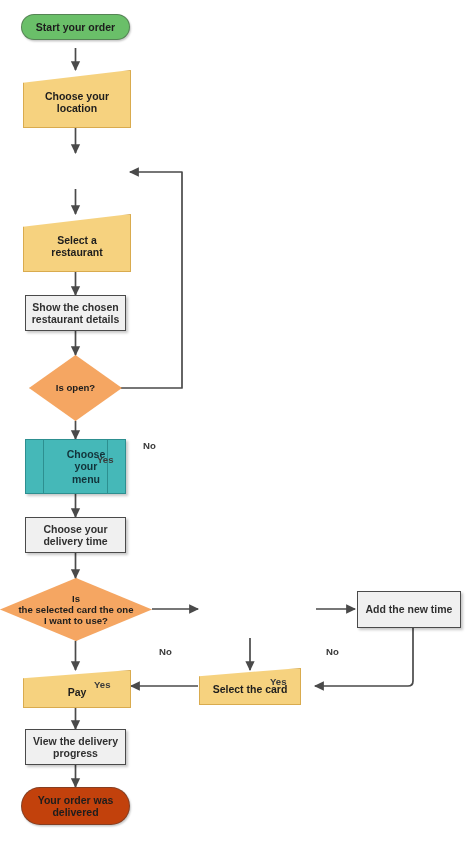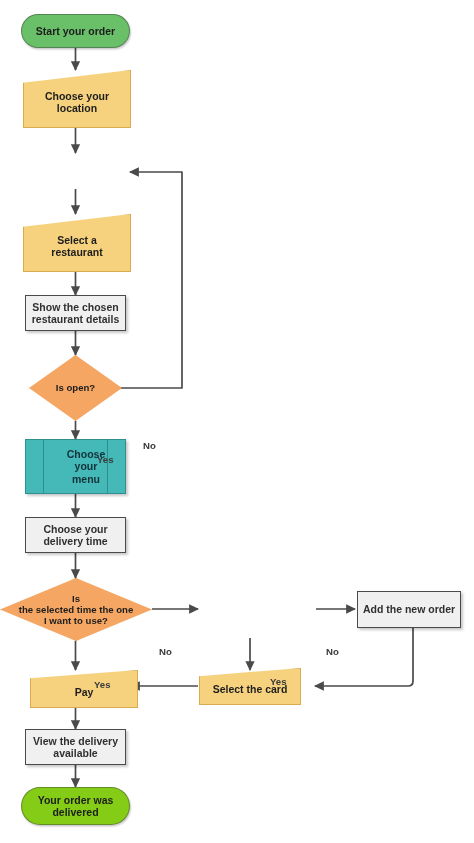--- a/index.html
+++ b/index.html
@@ -45,21 +45,21 @@
   }
 
   
   .terminator {
     border-radius: 999px;
     border: 1.2px solid rgba(60,60,60,.45);
     box-shadow: 1px 1.5px 2px rgba(0,0,0,.22);
     font-size: 10.5px;
   }
   .terminator.start { background: #6abf69; }
-  .terminator.end   { background: #84cc16; }
+  .terminator.end   { background: #c2410c; }
 
   
   .process {
     background: #f0f0f0;
     border: 1.3px solid #4a4a4a;
     box-shadow: 1.5px 2px 2.5px rgba(0,0,0,.22);
     font-size: 10.5px;
     color: #303030;
   }
 
@@ -158,21 +158,21 @@
       <path d="M 413 628 L 413 681 Q 413 686 408 686 L 315 686" marker-end="url(#arrow)"></path>
 
       <path d="M 198 686 L 131 686" marker-end="url(#arrow)"></path>
 
       <path d="M 75.5 708 L 75.5 729" marker-end="url(#arrow)"></path>
 
       <path d="M 75.5 765 L 75.5 787" marker-end="url(#arrow)"></path>
     </g>
   </svg>
 
-  <div class="node terminator start" style="left:21px; top:14px; width:109px; height:34px;">Start your order</div>
+  <div class="node terminator start" style="left:21px; top:14px; width:109px; height:26px;">Start your order</div>
 
   <div class="node manual" style="left:23px; top:70px; width:108px; height:58px;">Choose your
 location</div>
 
 
   <div class="node manual" style="left:23px; top:214px; width:108px; height:58px;">Select a
 restaurant</div>
 
   <div class="node process" style="left:25px; top:295px; width:101px; height:36px;">Show the chosen
 restaurant details</div>
@@ -185,33 +185,33 @@
     <span>Choose
 your
 menu</span>
   </div>
 
   <div class="node process" style="left:25px; top:517px; width:101px; height:36px;">Choose your
 delivery time</div>
 
   <div class="node decision" style="left:0px; top:578px; width:152px; height:63px;">
     <span class="dtext">Is
-the selected time the one
+the selected card the one
 I want to use?</span>
   </div>
 
 
-  <div class="node process" style="left:357px; top:591px; width:104px; height:37px;">Add the new order</div>
+  <div class="node process" style="left:357px; top:591px; width:104px; height:37px;">Add the new time</div>
 
   <div class="node manual" style="left:199px; top:668px; width:102px; height:37px;">Select the card</div>
 
-  <div class="node manual" style="left:23px; top:670px; width:108px; height:38px;margin-left:7px;">Pay</div>
+  <div class="node manual" style="left:23px; top:670px; width:108px; height:38px;">Pay</div>
 
   <div class="node process" style="left:25px; top:729px; width:101px; height:36px;">View the delivery
-available</div>
+progress</div>
 
   <div class="node terminator end" style="left:21px; top:787px; width:109px; height:38px;">Your order was
 delivered</div>
 
   <div class="edge-label" style="left:143px; top:410px;">No</div>
 
   <div class="edge-label" style="left:97px; top:424px;">Yes</div>
 
   <div class="edge-label" style="left:159px; top:616px;">No</div>
 

